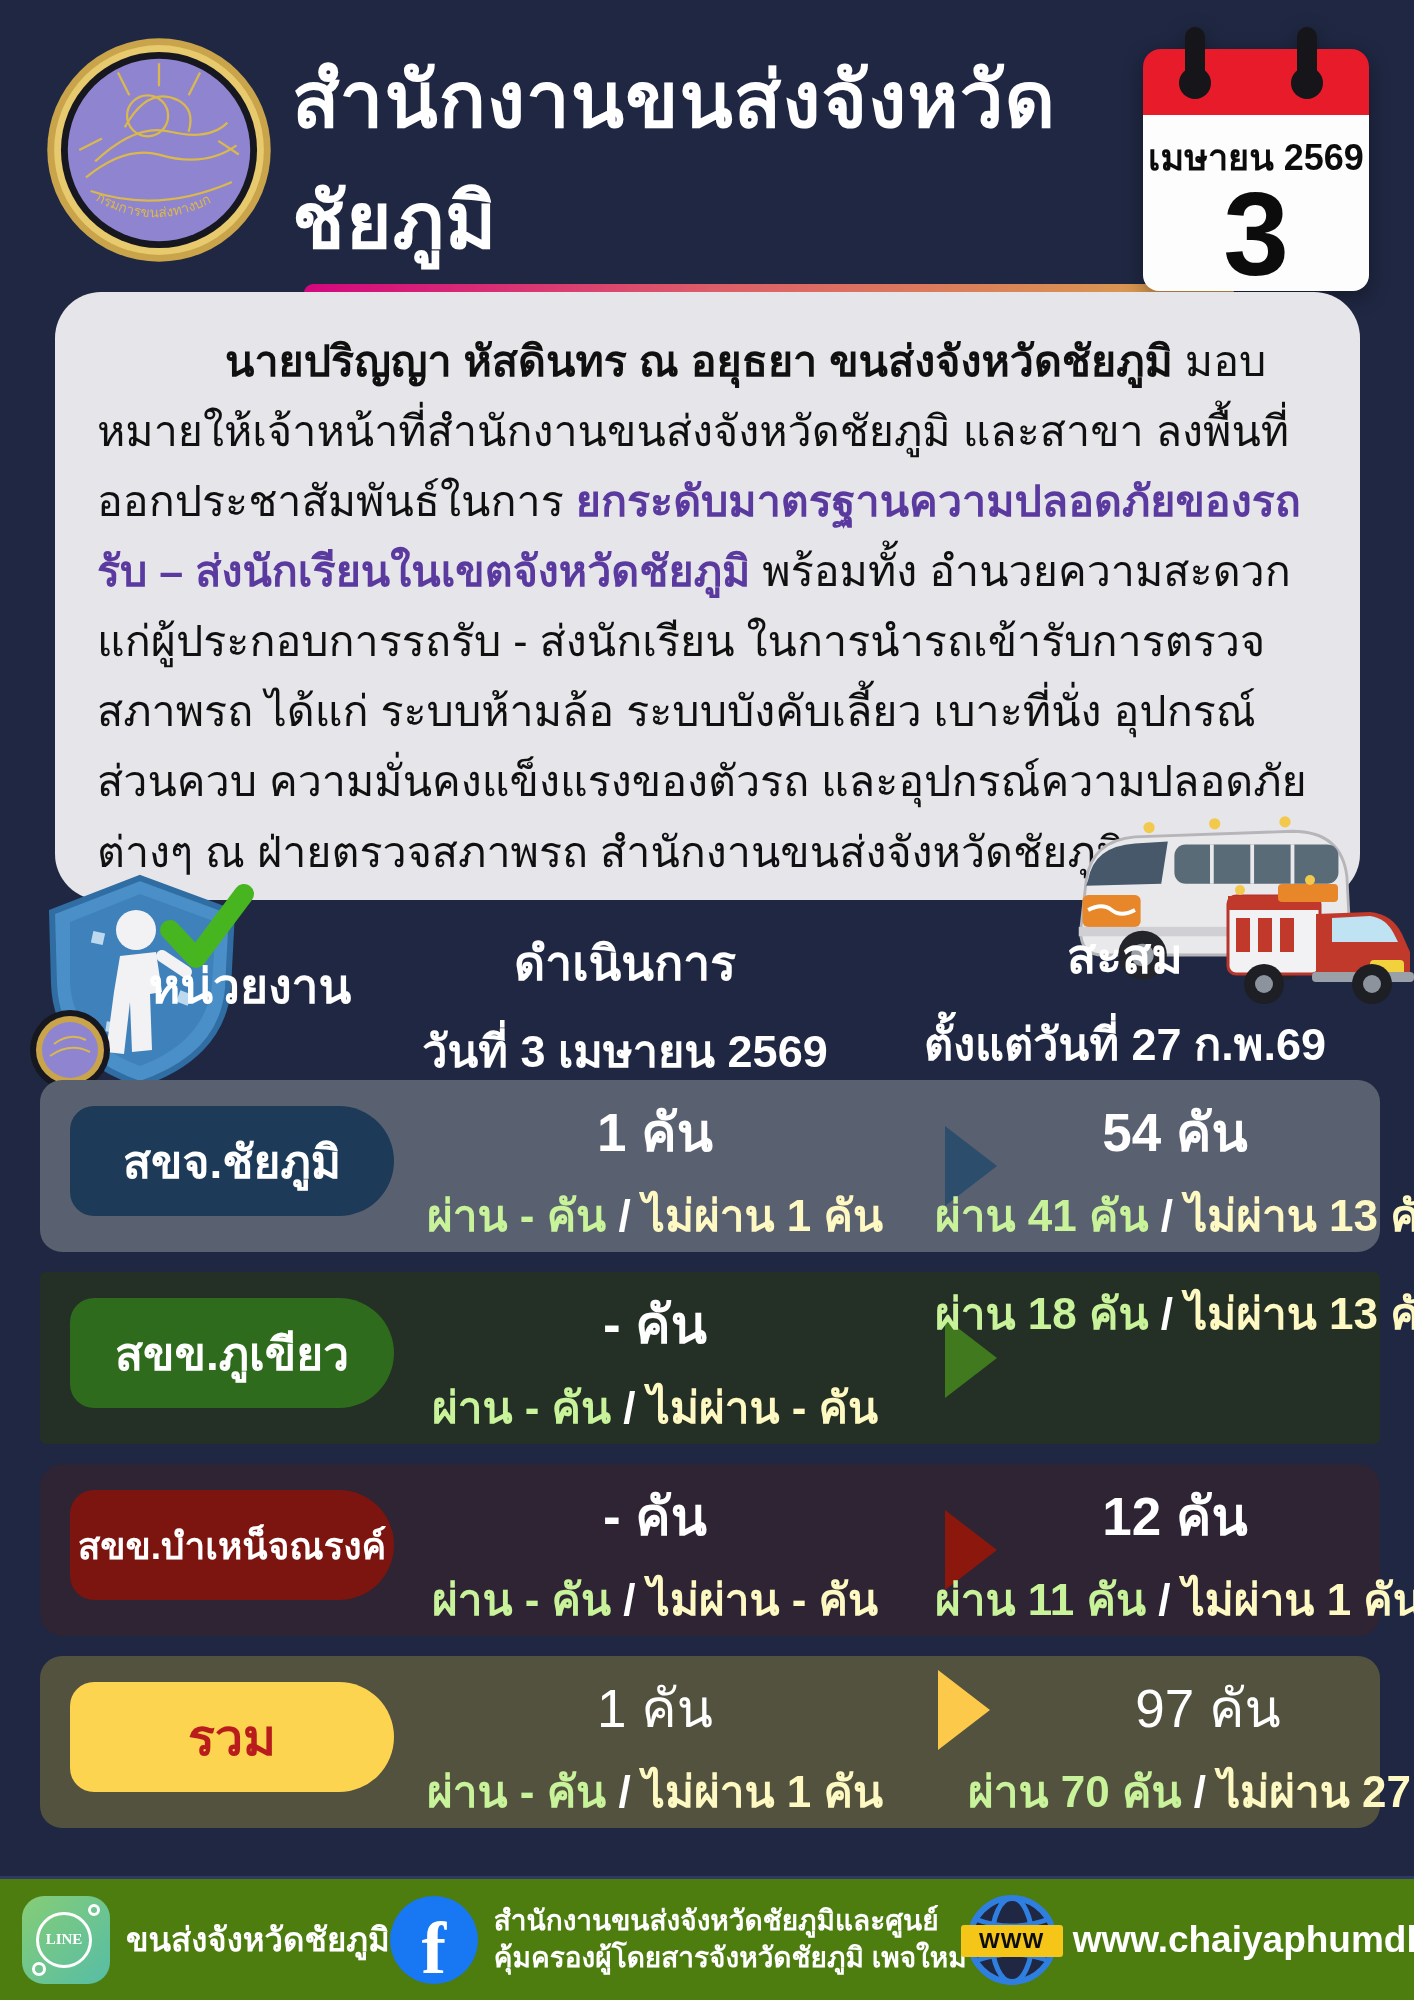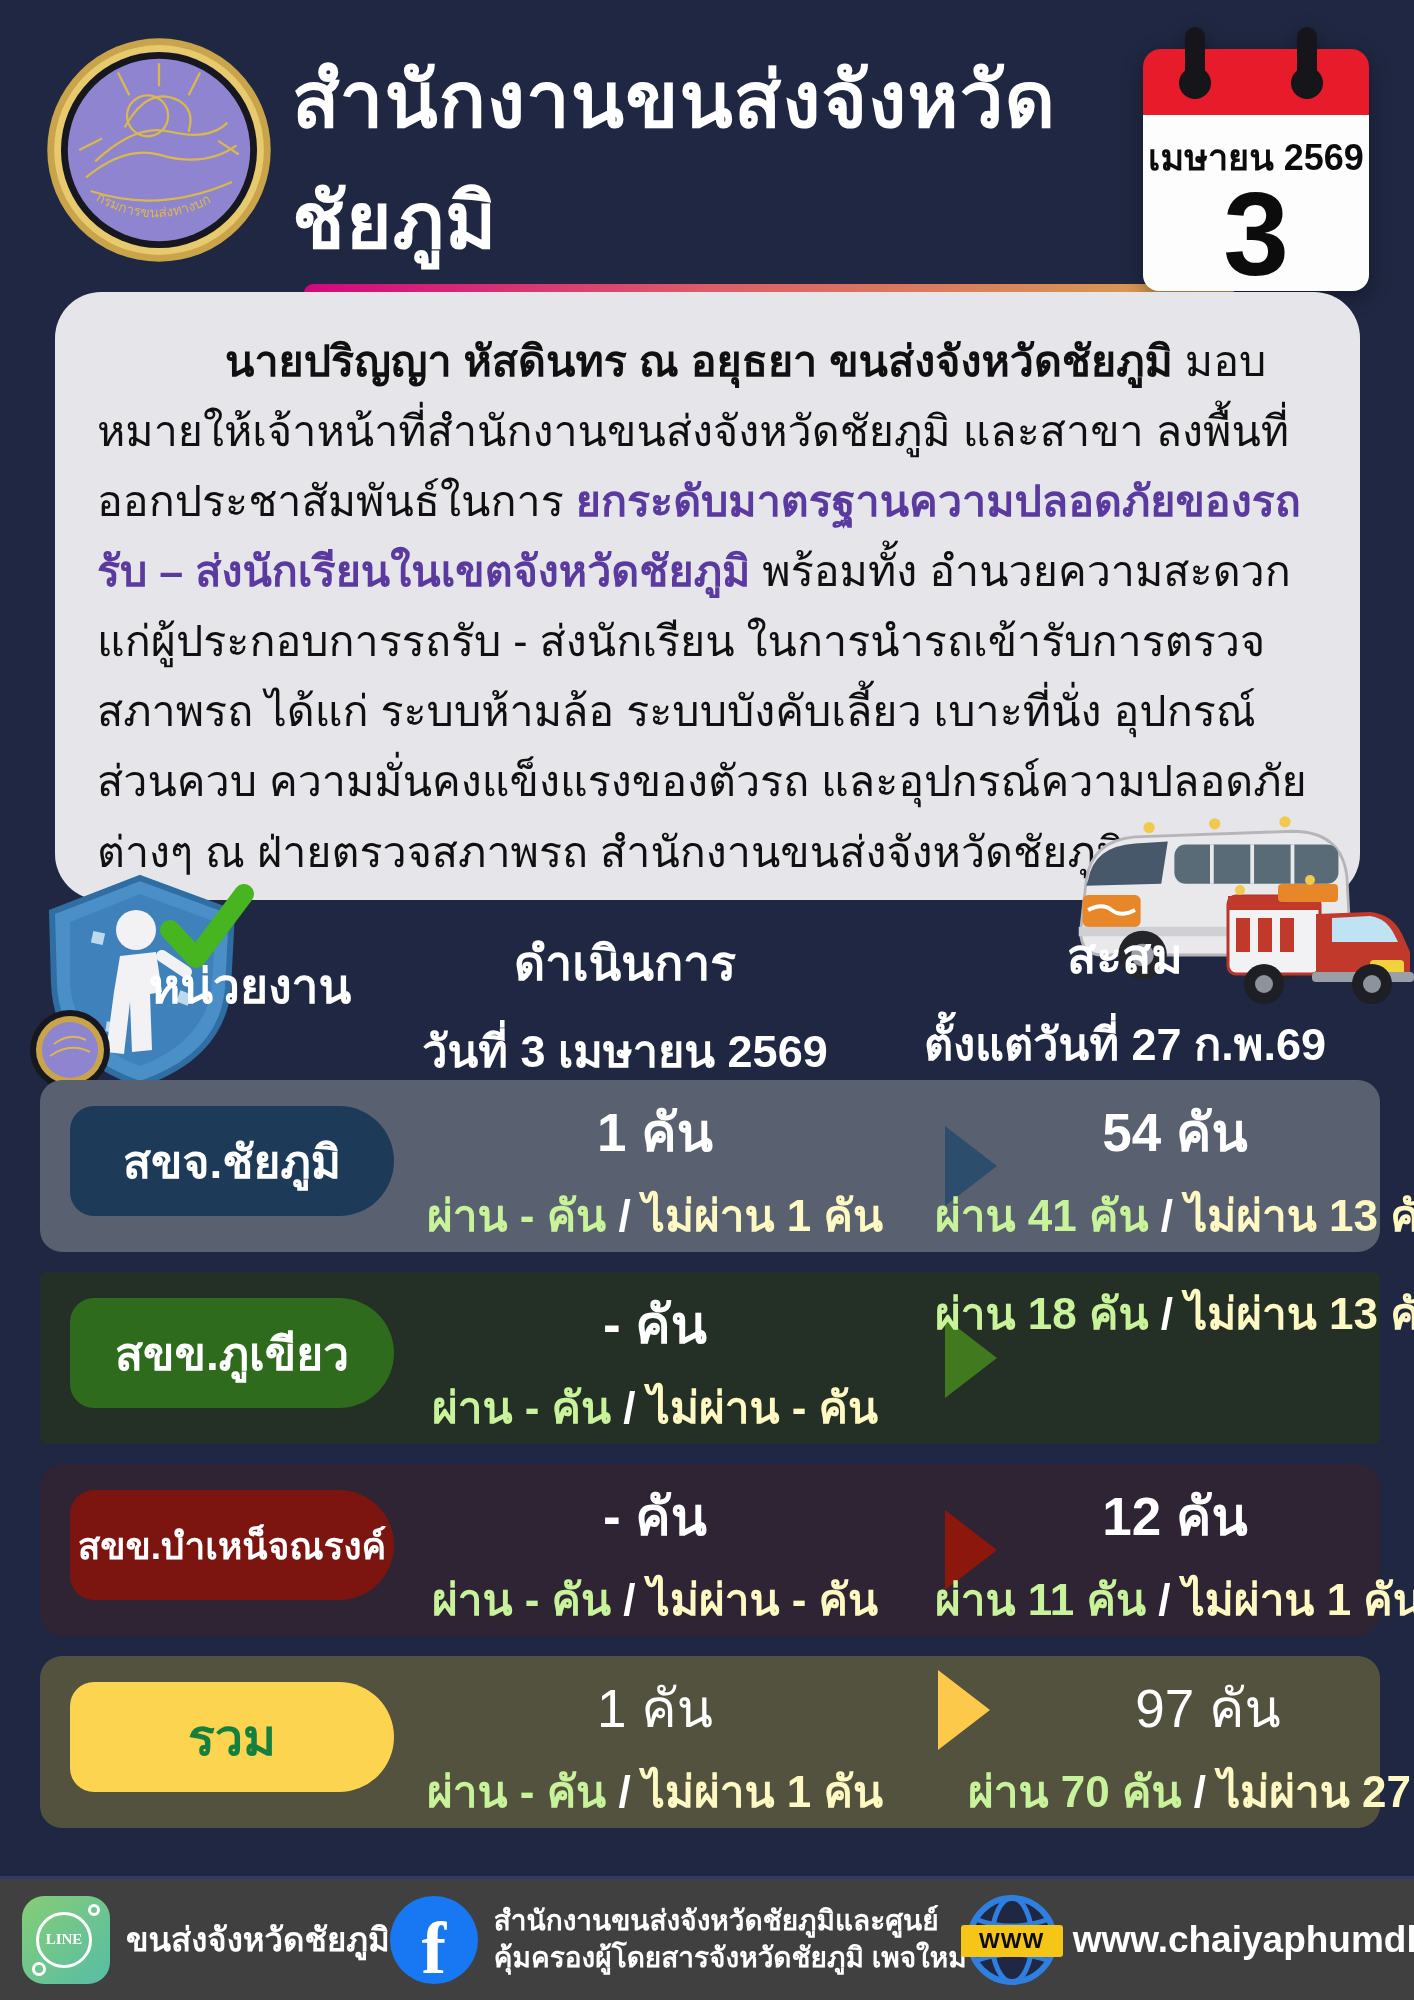--- a/index.html
+++ b/index.html
@@ -63,41 +63,41 @@
   .row-3 { background:#2e2433; } .row-4 { background:#53523e; }
 
   .badge {
     position:absolute; left:30px; top:26px; width:324px; height:110px;
     border-radius:28px 64px 64px 28px; display:flex; align-items:center; justify-content:center;
     color:#fff; font-weight:bold; font-size:46px;
   }
   .row-1 .badge { background:#1d3a58; }
   .row-2 .badge { background:#2e6b1d; }
   .row-3 .badge { background:#7c150f; font-size:37px; }
-  .row-4 .badge { background:#fdd44f; color:#15803d; font-size:50px; }
+  .row-4 .badge { background:#fdd44f; color:#b91c1c; font-size:50px; }
 
   .col-mid { position:absolute; left:350px; top:0; width:530px; text-align:center; }
   .col-right { position:absolute; left:895px; top:0; width:480px; text-align:center; }
   .count { margin-top:10px; font-size:53px; font-weight:bold; color:#fff; }
   .row-4 .count { font-weight:normal; }
   .passfail { margin-top:6px; font-size:44px; font-weight:bold; white-space:nowrap; }
   .pass { color:#c9f39b; } .sep { color:#fff; } .fail { color:#fef9c3; }
 
   .arrow { position:absolute; left:905px; top:46px; width:0; height:0;
     border-top:40px solid transparent; border-bottom:40px solid transparent; }
   .row-1 .arrow { border-left:52px solid #2d4d6d; }
   .row-2 .arrow { border-left:52px solid #41791f; }
   .row-3 .arrow { border-left:52px solid #8c170d; }
   .row-4 .arrow { border-left:52px solid #fdc94b; top:14px; left:898px; }
   .row-4 .col-right { left:880px;margin-left:48px; }
 
   
   .footer {
     position:absolute; left:0; top:1876px; width:1414px; height:124px;
-    background:#404040; border-top:3px solid #2e3a63;
+    background:#4d7c0f; border-top:3px solid #2e3a63;
     display:flex; align-items:center; justify-content:space-between; padding:0 22px;
   }
   .f-item { display:flex; align-items:center; gap:16px; }
   .f-label { color:#fff; font-weight:bold; font-size:33px; white-space:nowrap; }
   .f-label.two-line { font-size:28px; line-height:1.3; }
   .line-icon { width:88px; height:88px; border-radius:22px;
     background:linear-gradient(135deg,#86cd76,#56bda6); position:relative; }
   .line-ring { position:absolute; left:14px; top:16px; width:56px; height:56px;
     border:3px solid #fff; border-radius:50%; display:flex; align-items:center; justify-content:center;
     color:#fff; font-size:15px; font-weight:bold; font-family:"Liberation Serif", serif; }

